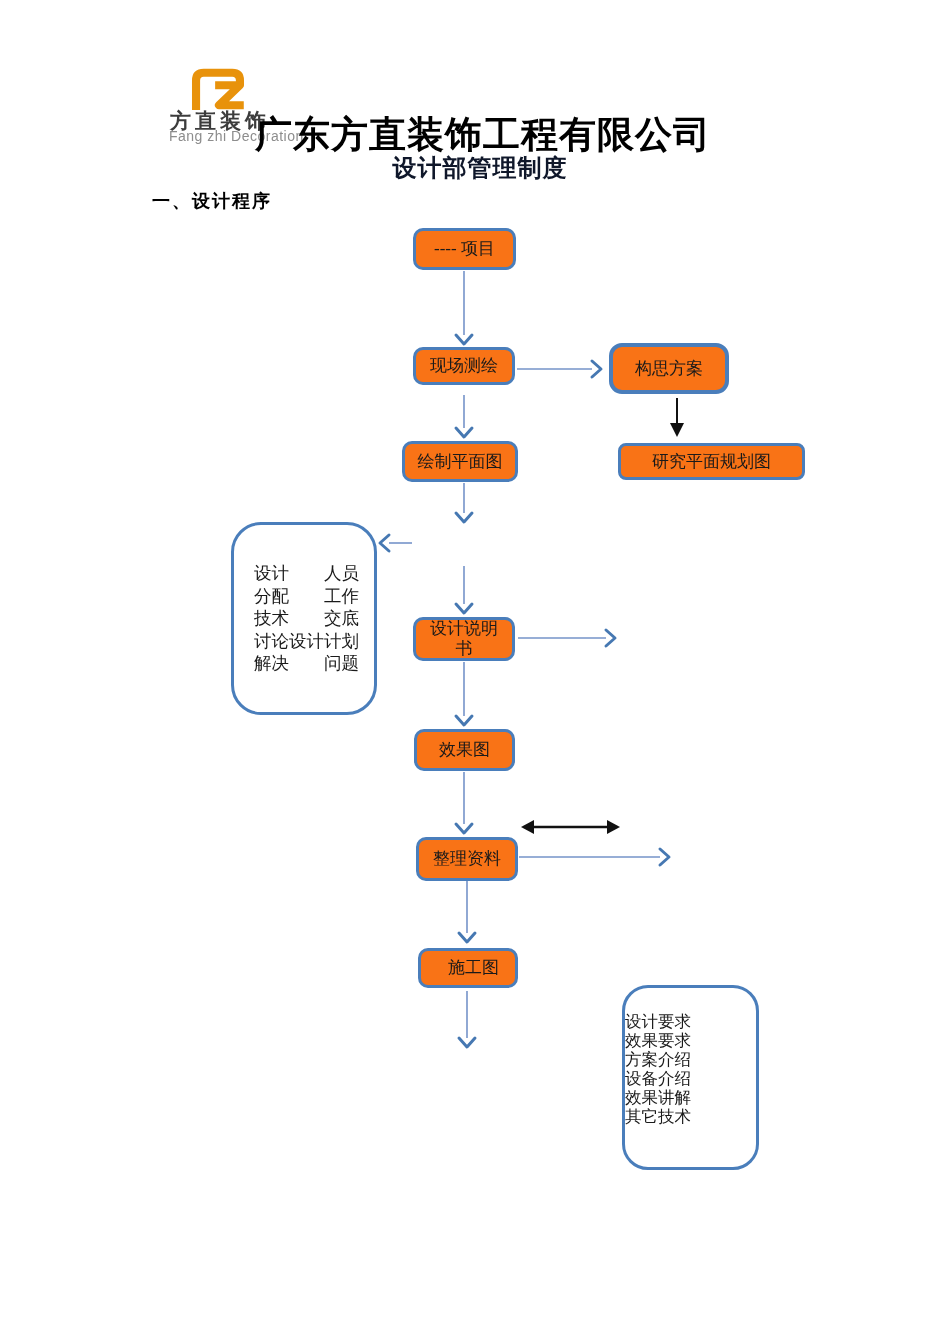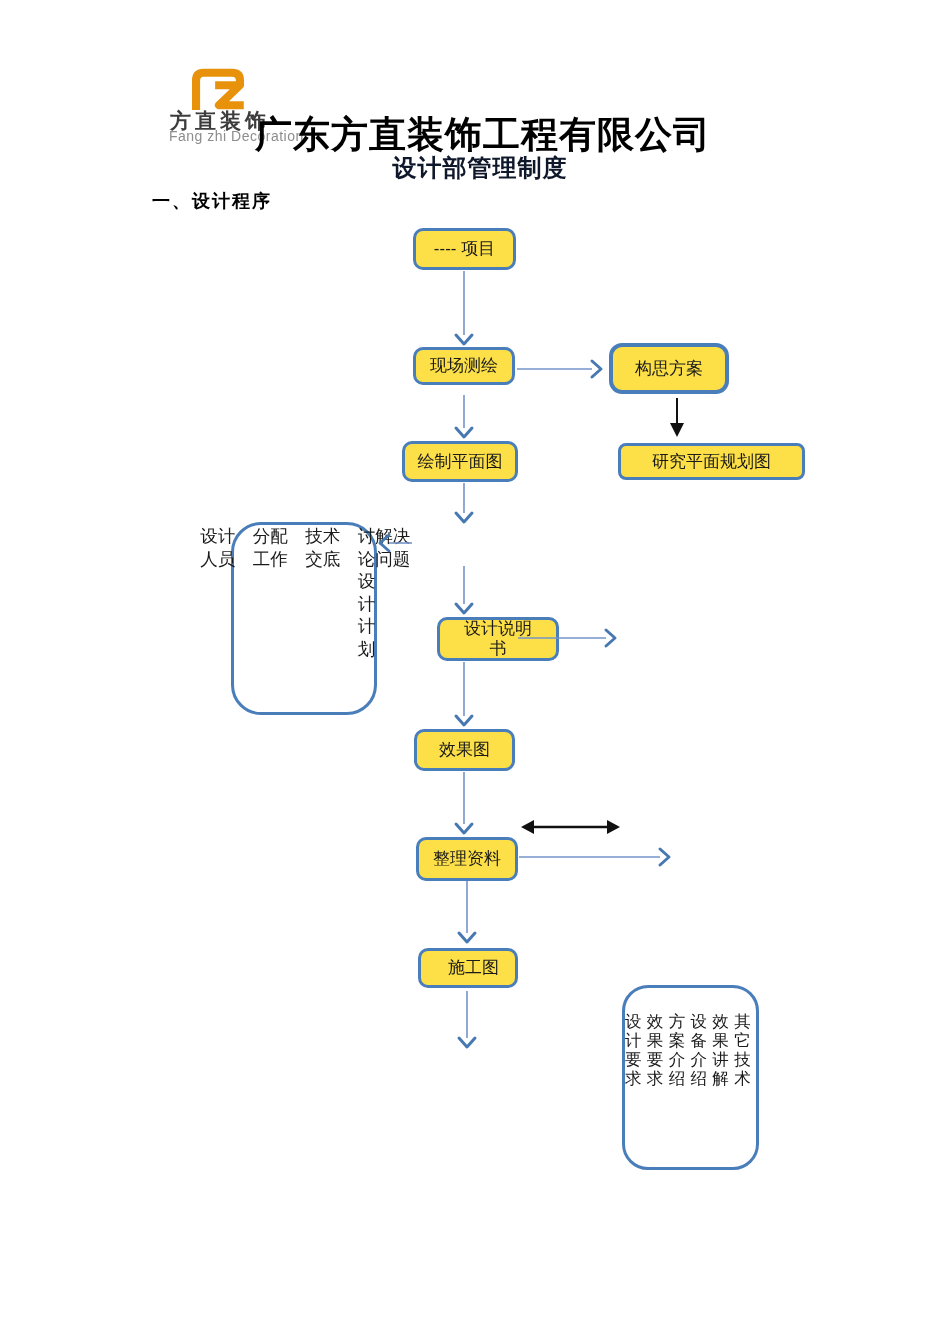--- a/index.html
+++ b/index.html
@@ -19,40 +19,40 @@
     font-family:Liberation Mono, monospace;font-size:37px;font-weight:600;
     letter-spacing:1px;color:#000;white-space:nowrap;}
   .doc-title{
     position:absolute;left:330px;top:152px;width:300px;text-align:center;
     font-size:24px;font-weight:bold;color:#0f172a;letter-spacing:1px;}
   .section-heading{
     position:absolute;left:152px;top:181px;font-size:18px;font-weight:bold;color:#000;
     letter-spacing:2px;margin-top:8px;}
   
   .fbox{
-    position:absolute;border:3px solid #4A7EBB;border-radius:10px;background:#fde047;
+    position:absolute;border:3px solid #4A7EBB;border-radius:10px;background:#f97316;
     display:flex;align-items:center;justify-content:center;
-    font-family:Liberation Sans, sans-serif;font-size:17px;color:#1a1a1a;
+    font-family:Liberation Serif, serif;font-size:17px;color:#1a1a1a;
     box-sizing:border-box;z-index:2;text-align:center;line-height:20px;}
   #b-project{left:413px;top:228px;width:103px;height:42px;}
   #b-site{left:413px;top:347px;width:102px;height:38px;}
   #b-concept{left:603px;top:343px;width:120px;height:51px;border-width:4px;border-radius:13px;margin-left:6px;}
   #b-draw{left:402px;top:441px;width:116px;height:41px;}
   #b-study{left:618px;top:443px;width:187px;height:37px;border-radius:8px;}
-  #b-brief{left:437px;top:617px;width:122px;height:44px;}
+  #b-brief{left:413px;top:617px;width:102px;height:44px;}
   #b-brief .inner{width:72px;}
   #b-render{left:414px;top:729px;width:101px;height:42px;}
   #b-organize{left:416px;top:837px;width:102px;height:44px;}
   #b-designdraw{left:415px;top:903px;width:160px;height:39px;}
   #b-construction{left:418px;top:948px;width:100px;height:40px;justify-content:flex-start;padding-left:27px;}
   
   .note{
     position:absolute;border:3px solid #4A7EBB;background:#fff;box-sizing:border-box;
     font-family:"Liberation Serif","DejaVu Serif",serif;color:#1a1a1a;z-index:2;
-    display:flex;flex-direction:row;justify-content:center;}
+    display:flex;flex-direction:column;justify-content:center;}
   #note-left{left:231px;top:522px;width:146px;height:193px;border-radius:30px;
     padding-left:20px;font-size:17.5px;line-height:22.5px;}
   #note-right{left:622px;top:985px;width:137px;height:185px;border-radius:26px;
     font-size:16.5px;line-height:19px;justify-content:flex-start;padding-top:24px;}
   
   .connectors{position:absolute;left:0;top:0;z-index:5;pointer-events:none;}
 </style>
 </head>
 <body>
 

